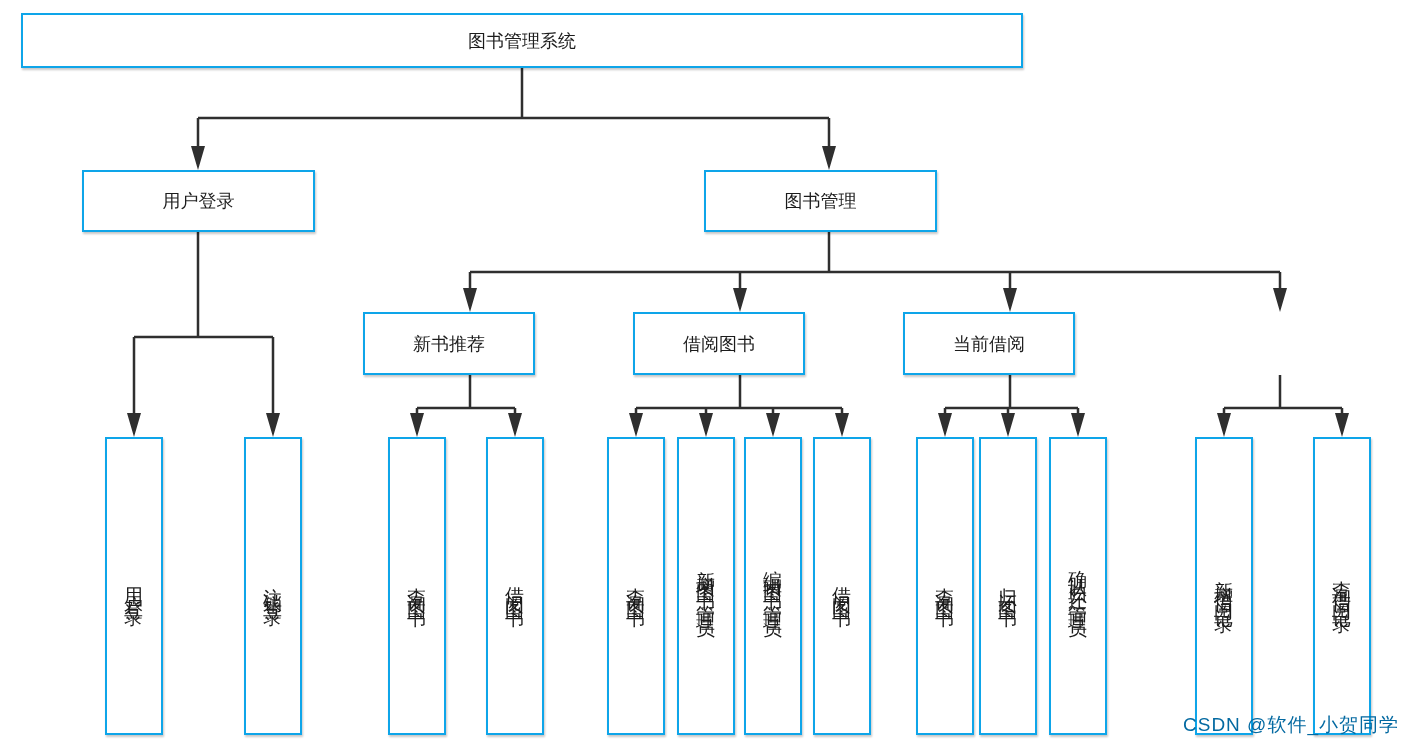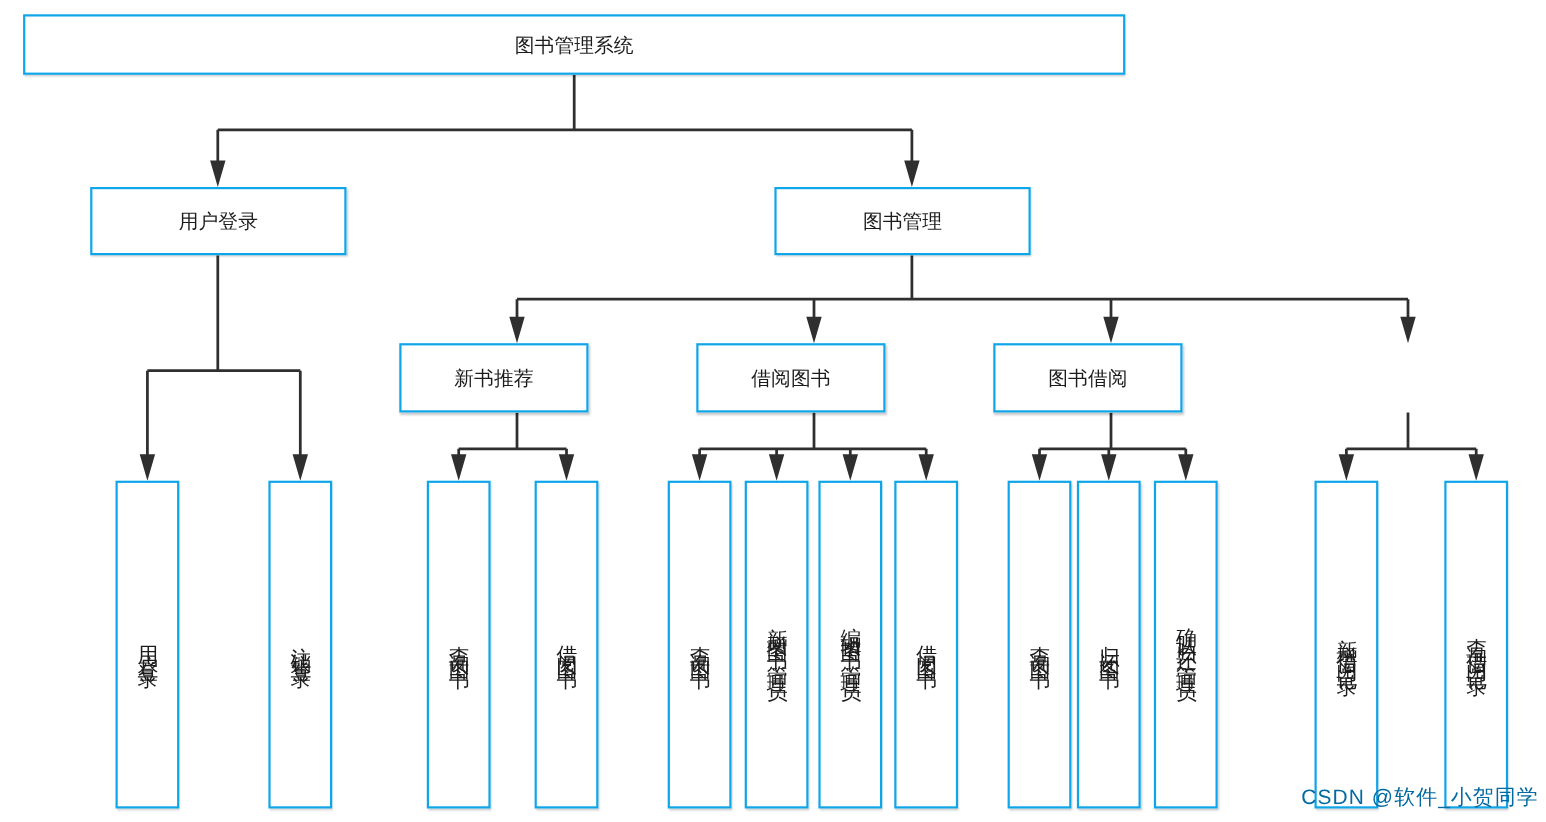--- a/index.html
+++ b/index.html
@@ -68,21 +68,21 @@
          M1217,413h14l-7,24z M1335,413h14l-7,24z"></path>
   </svg>
 
   <div class="box root">图书管理系统</div>
 
   <div class="box l2" style="left:82px">用户登录</div>
   <div class="box l2" style="left:704px">图书管理</div>
 
   <div class="box l3" style="left:363px">新书推荐</div>
   <div class="box l3" style="left:633px">借阅图书</div>
-  <div class="box l3" style="left:903px">图书借阅</div>
+  <div class="box l3" style="left:903px">当前借阅</div>
 
   <div class="box leaf" style="left:105px">
     <span>用户登录</span>
     </div>
   <div class="box leaf" style="left:244px">
     <span>注销登录</span>
     </div>
 
   <div class="box leaf" style="left:388px">
     <span>查询图书</span>

